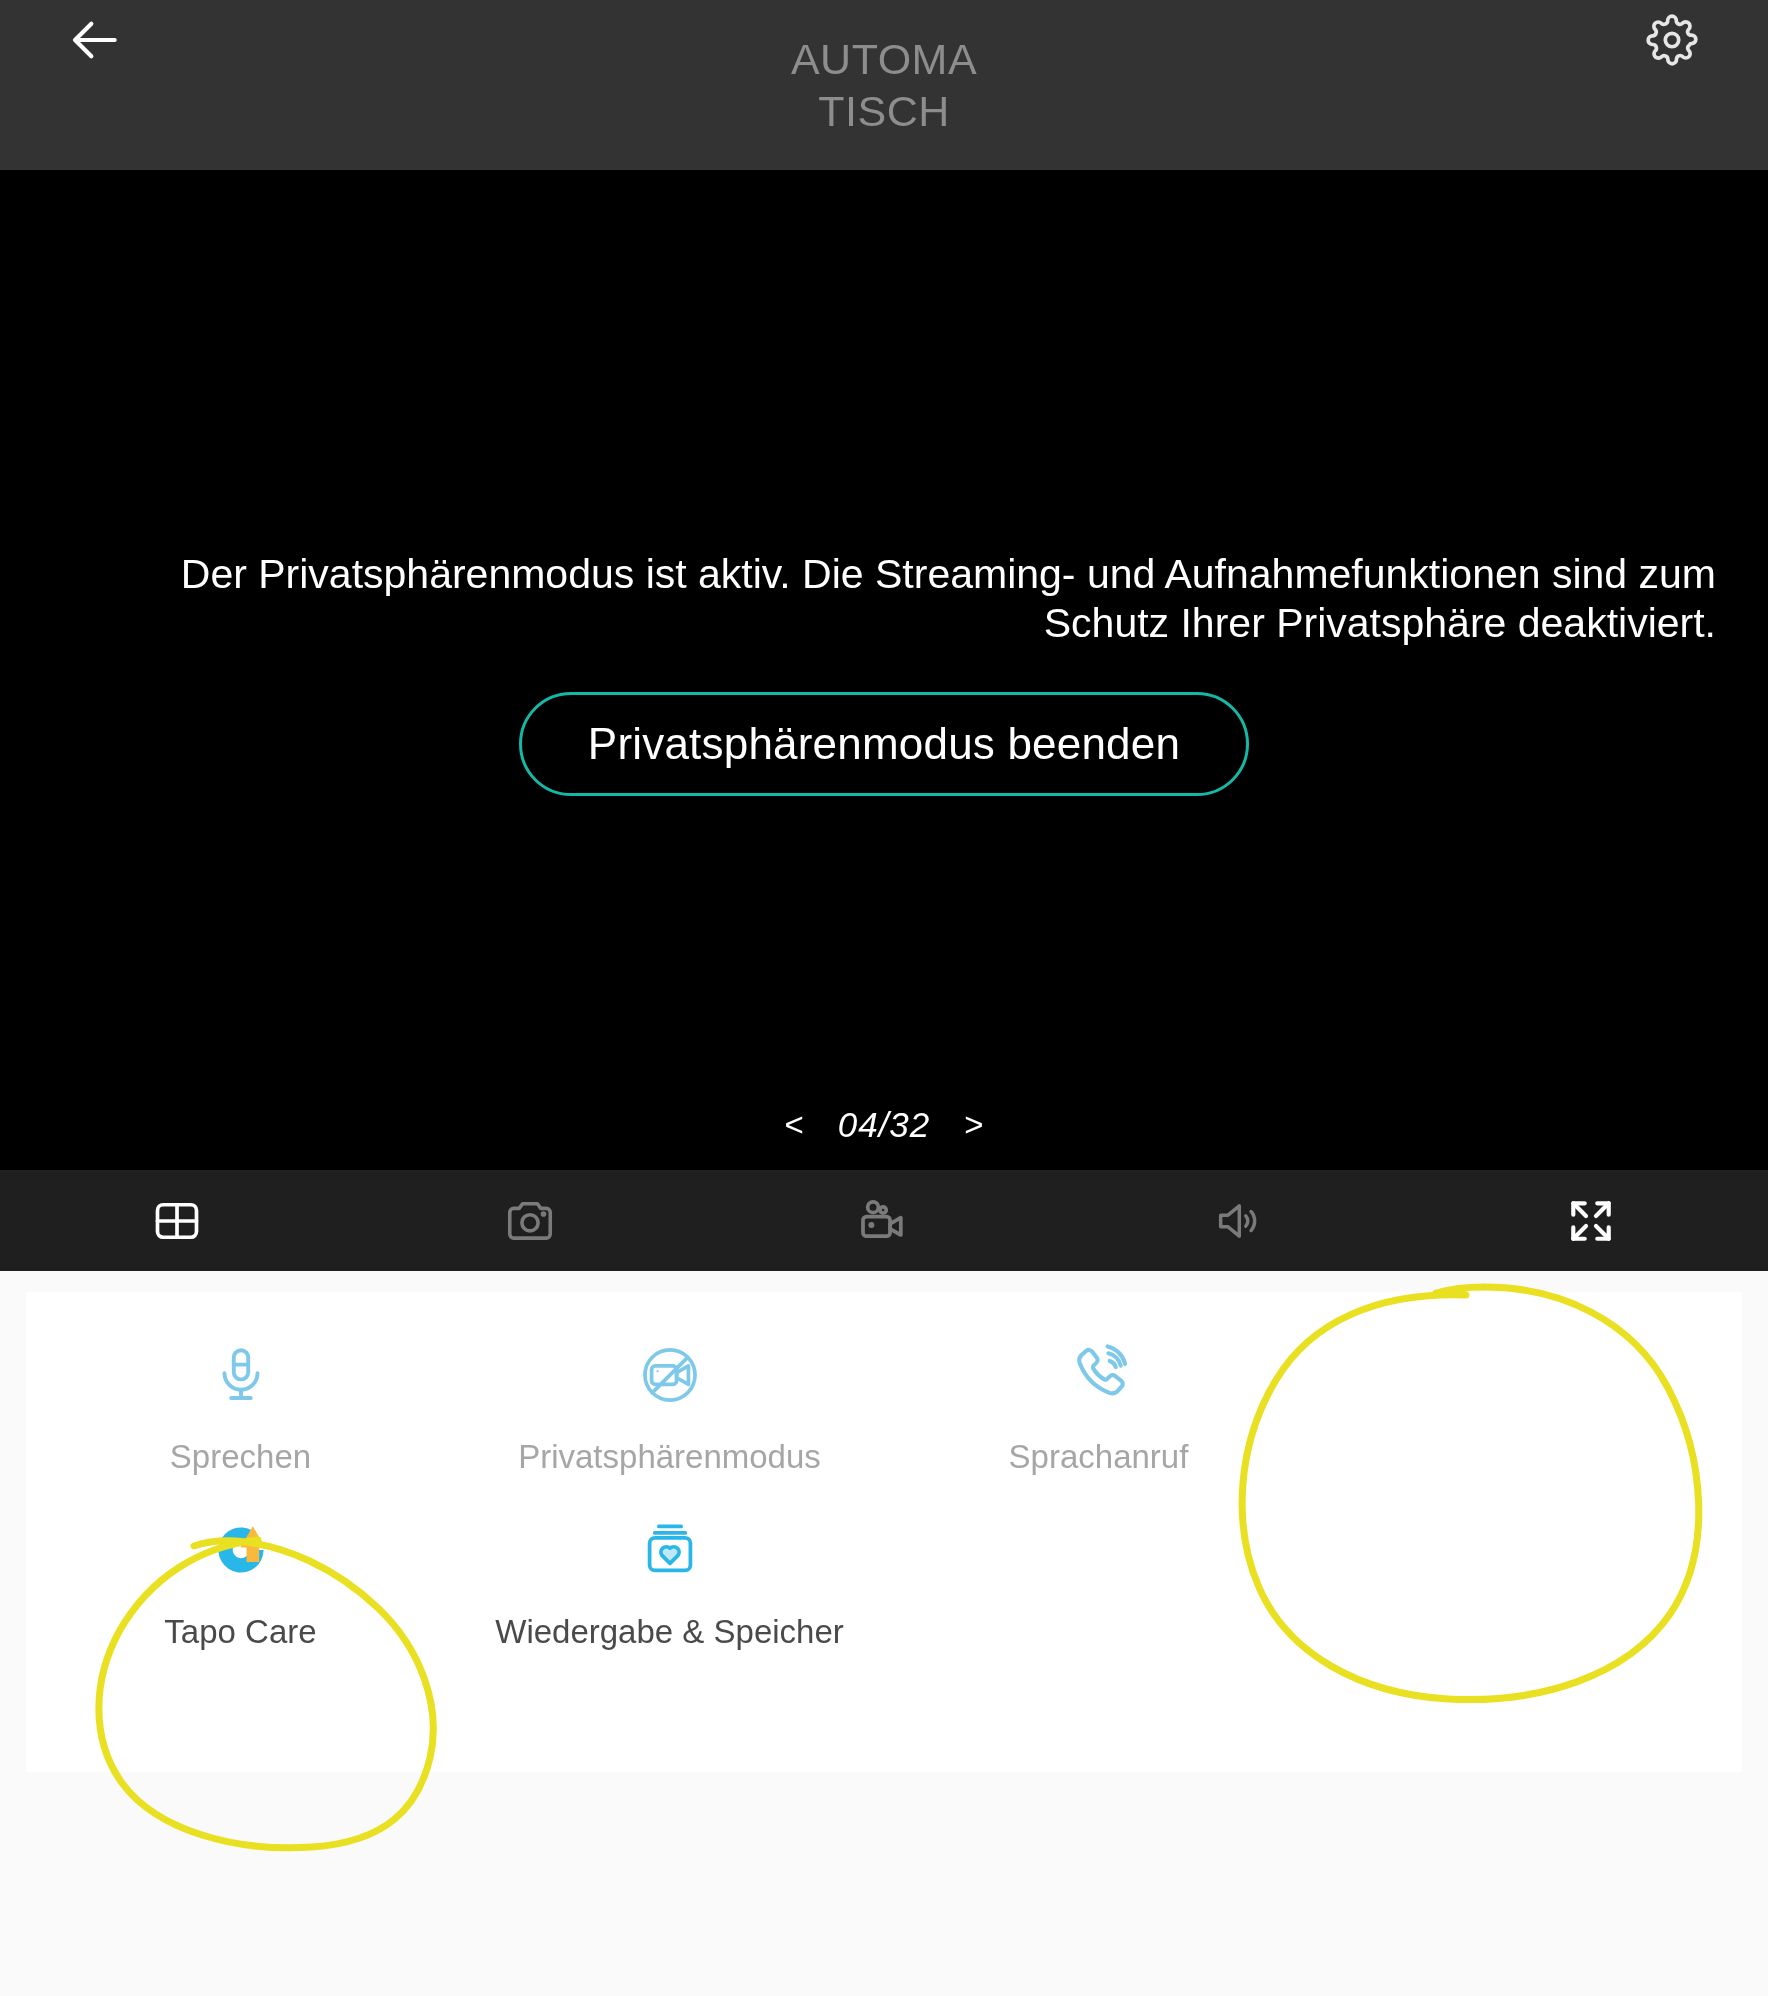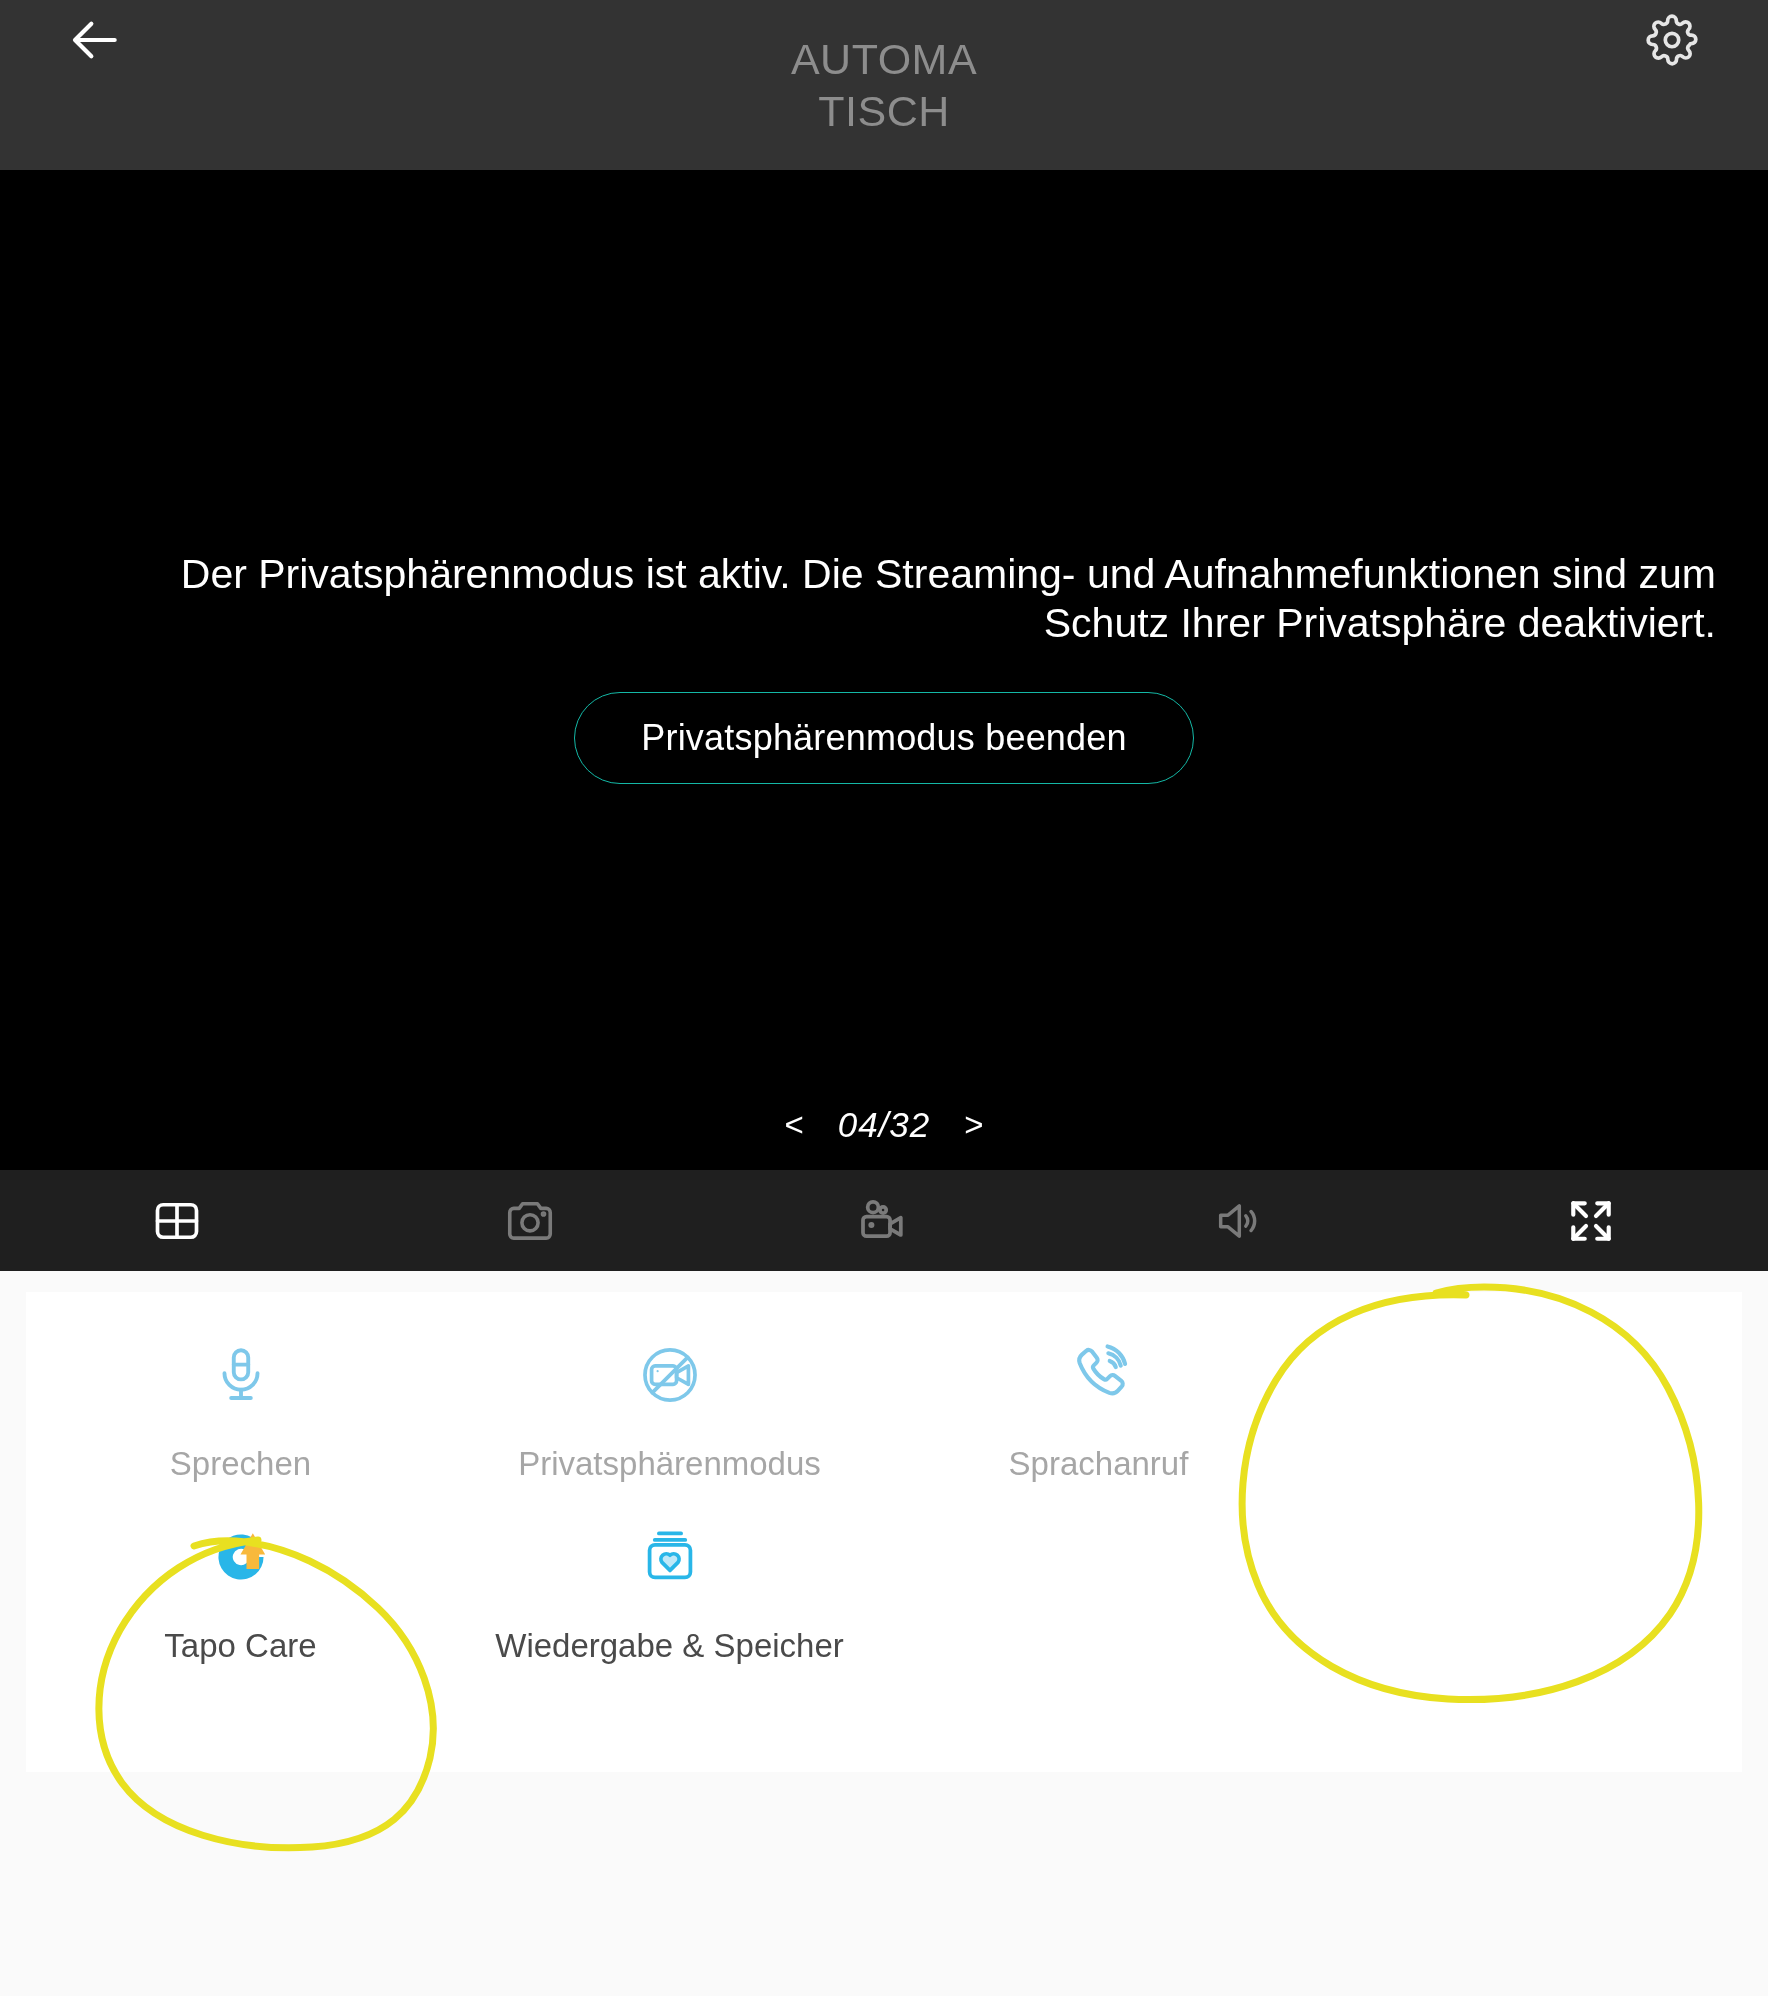--- a/index.html
+++ b/index.html
@@ -74,25 +74,25 @@
     font-weight: 400;
   }
   .privacy-btn-wrap {
     position: absolute;
     top: 522px;
     left: 0; right: 0;
     display: flex;
     justify-content: center;
   }
   .privacy-btn {
-    border: 1px solid #14b8a6;
+    border: 3px solid #14b8a6;
     border-radius: 60px;
     background: transparent;
     color: #ffffff;
-    font-size: 36px;
+    font-size: 44px;
     font-family: "Liberation Sans", sans-serif;
     padding: 24px 66px;
     cursor: pointer;
     letter-spacing: 0.2px;
   }
   .pager {
     position: absolute;
     bottom: 22px;
     left: 0; right: 0;
     display: flex;
@@ -151,21 +151,21 @@
   }
   .row1 { padding-top: 46px; }
   .row2 { padding-top: 36px; }
   .cell-icon {
     height: 74px;
     display: flex;
     align-items: center;
     justify-content: center;
   }
   .cell-label {
-    margin-top: 32px;
+    margin-top: 25px;
     font-size: 33px;
     line-height: 40px;
     text-align: center;
     white-space: nowrap;
   }
   .lbl-dim { color: #a6a6a6; }
   .lbl-on  { color: #4a4a4a; }
 
   
   .annot {

